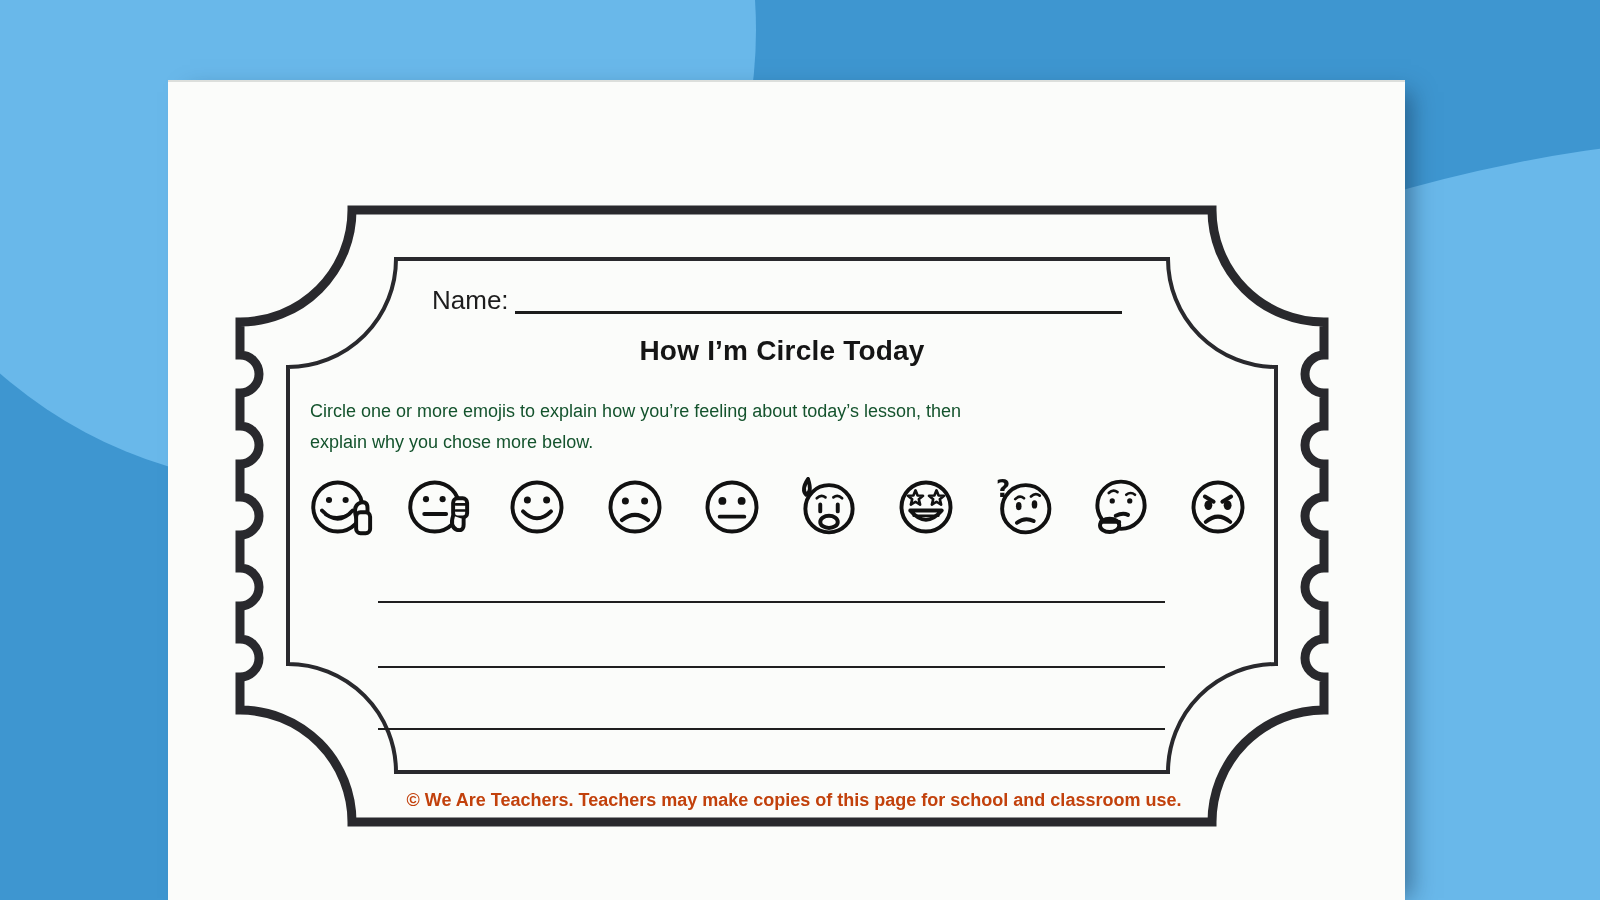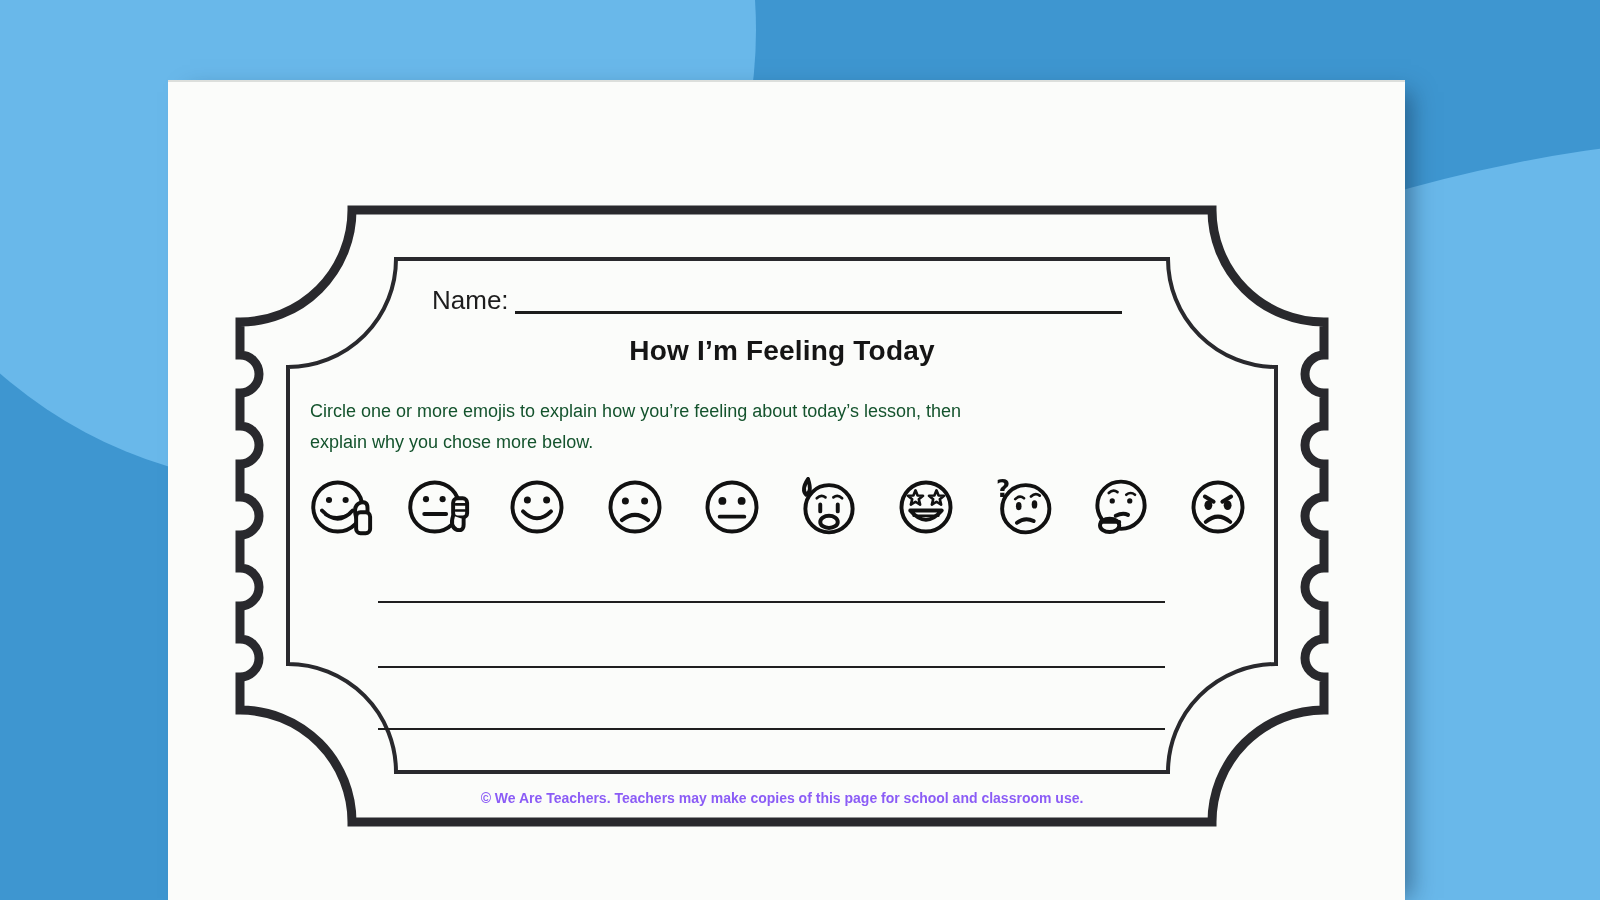--- a/index.html
+++ b/index.html
@@ -32,22 +32,22 @@
     font-size:18px;line-height:31px;color:#14532d;
   }
   .emoji-row{
     position:absolute;left:140px;top:390px;width:945px;height:70px;
     display:flex;justify-content:space-between;align-items:center;
   }
   .emoji{width:70px;height:70px;flex:0 0 70px;}
   .write-line{position:absolute;left:210px;width:787px;border-bottom:2px solid #1f1f1f;}
   .wl-1{top:519px;} .wl-2{top:584px;} .wl-3{top:646px;}
   .copyright{
-    position:absolute;left:64px;top:708px;width:1100px;text-align:center;
-    font-size:14px;font-weight:600;color:#8b5cf6;
+    position:absolute;left:76px;top:708px;width:1100px;text-align:center;
+    font-size:18px;font-weight:600;color:#c2410c;
   }
   
   .emoji path,.emoji circle,.emoji ellipse,.emoji polygon,.emoji line{
     stroke:#111;stroke-width:4.5;fill:none;stroke-linecap:round;stroke-linejoin:round;
   }
   .emoji .fill{fill:#111;stroke:none;}
   .emoji .white{fill:#fbfcfa;}
   .emoji .thin{stroke-width:3;}
   .emoji text{font-family:"DejaVu Sans",sans-serif;font-weight:bold;fill:#111;}
 </style>
@@ -78,21 +78,21 @@
              V 462 A 108 108 0 0 0 936 570
              H 164 A 108 108 0 0 0 56 462
              V 165 A 108 108 0 0 0 164 57 Z" fill="none" stroke="#29292d" stroke-width="4"></path>
   </svg>
 
   <div class="name-row">
     <span class="name-label">Name:</span>
   </div>
   <div class="name-line"></div>
 
-  <div class="title">How I’m Feeling Today</div>
+  <div class="title">How I’m Circle Today</div>
 
   <div class="instructions">
     <div>Circle one or more emojis to explain how you’re feeling about today’s lesson, then</div>
     <div>explain why you chose more below.</div>
   </div>
 
   <div class="emoji-row">
 
     <svg class="emoji" viewBox="0 0 80 80">
       <circle cx="34" cy="40" r="28"></circle>

